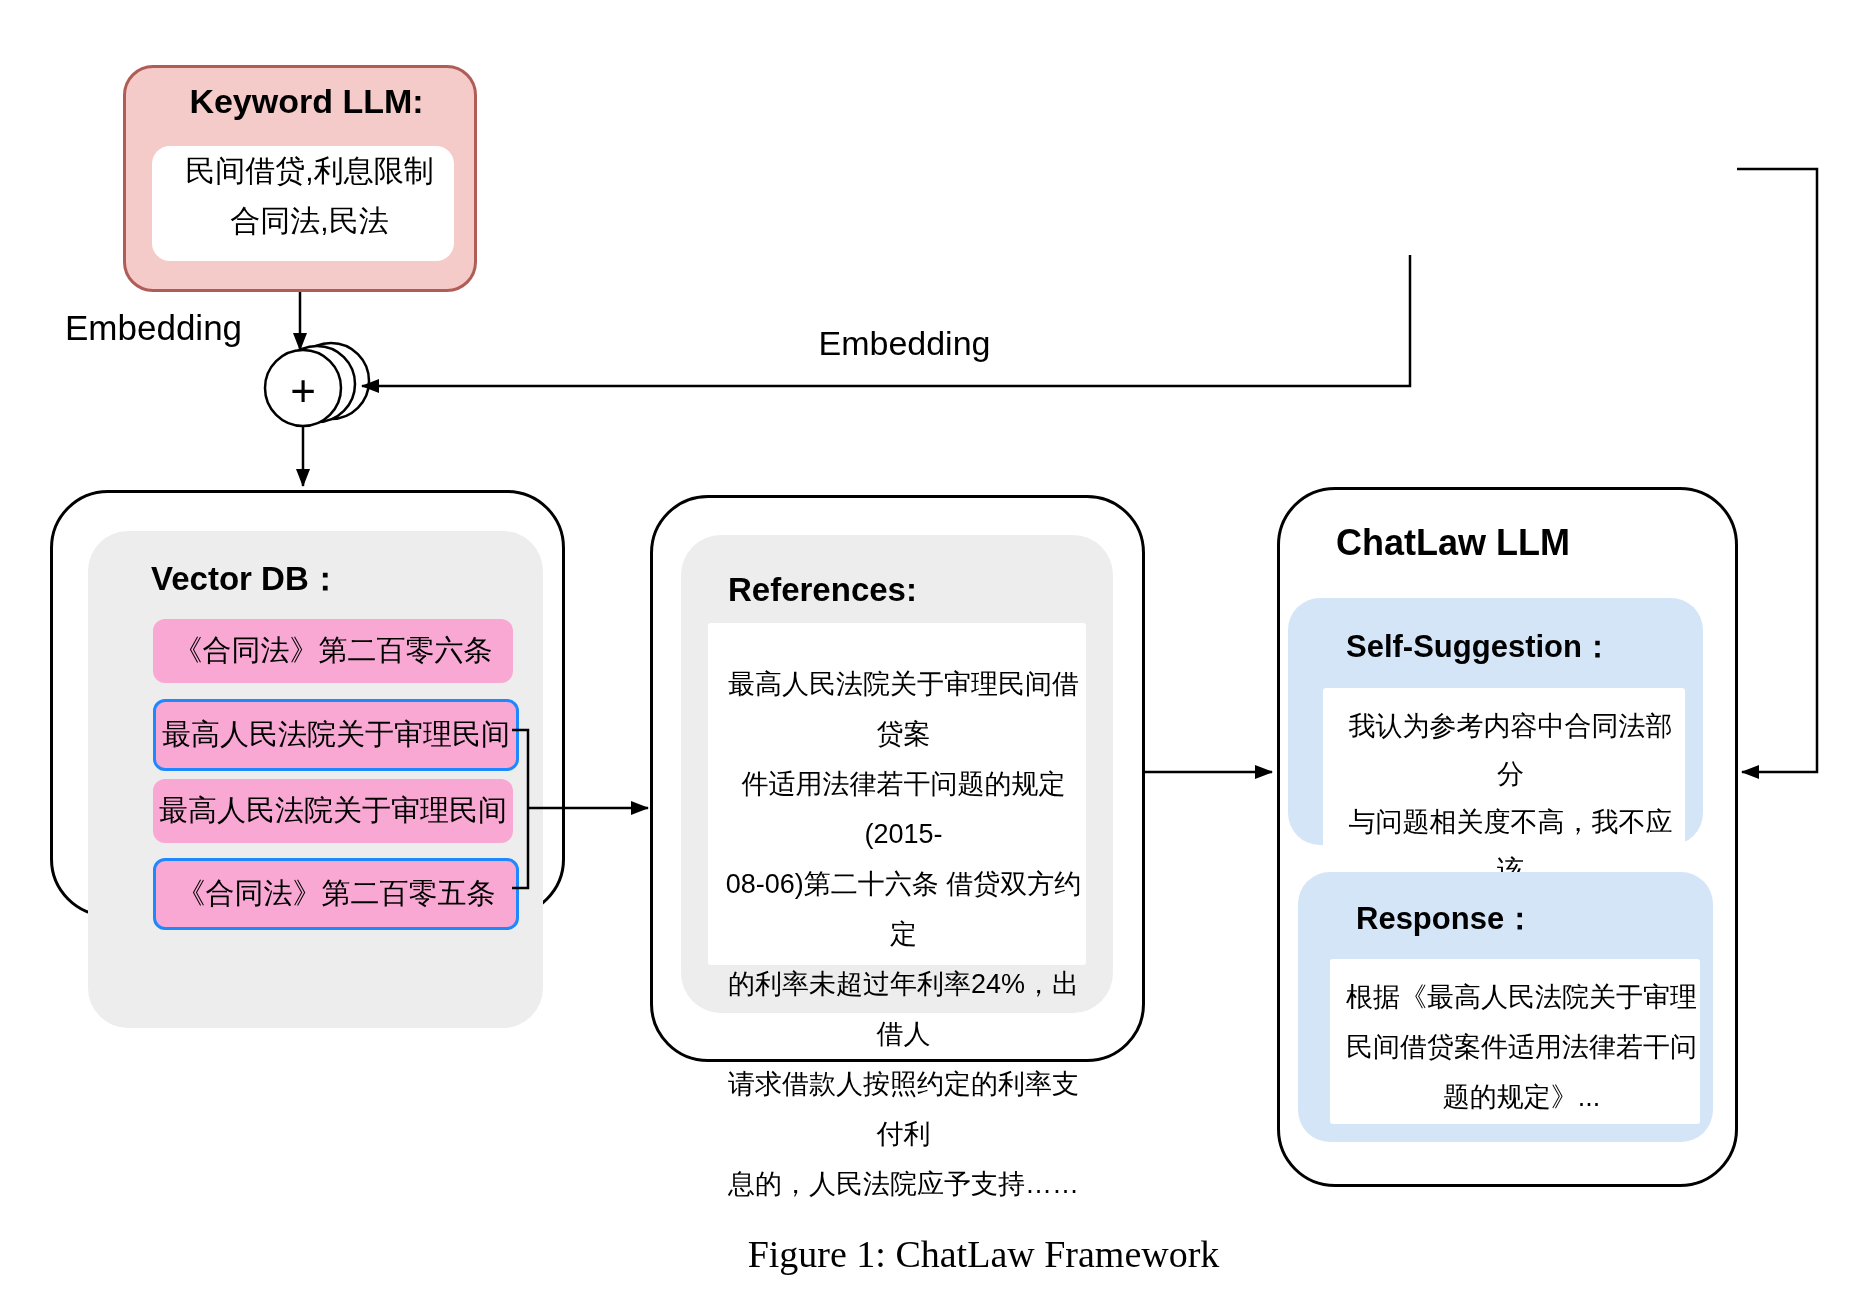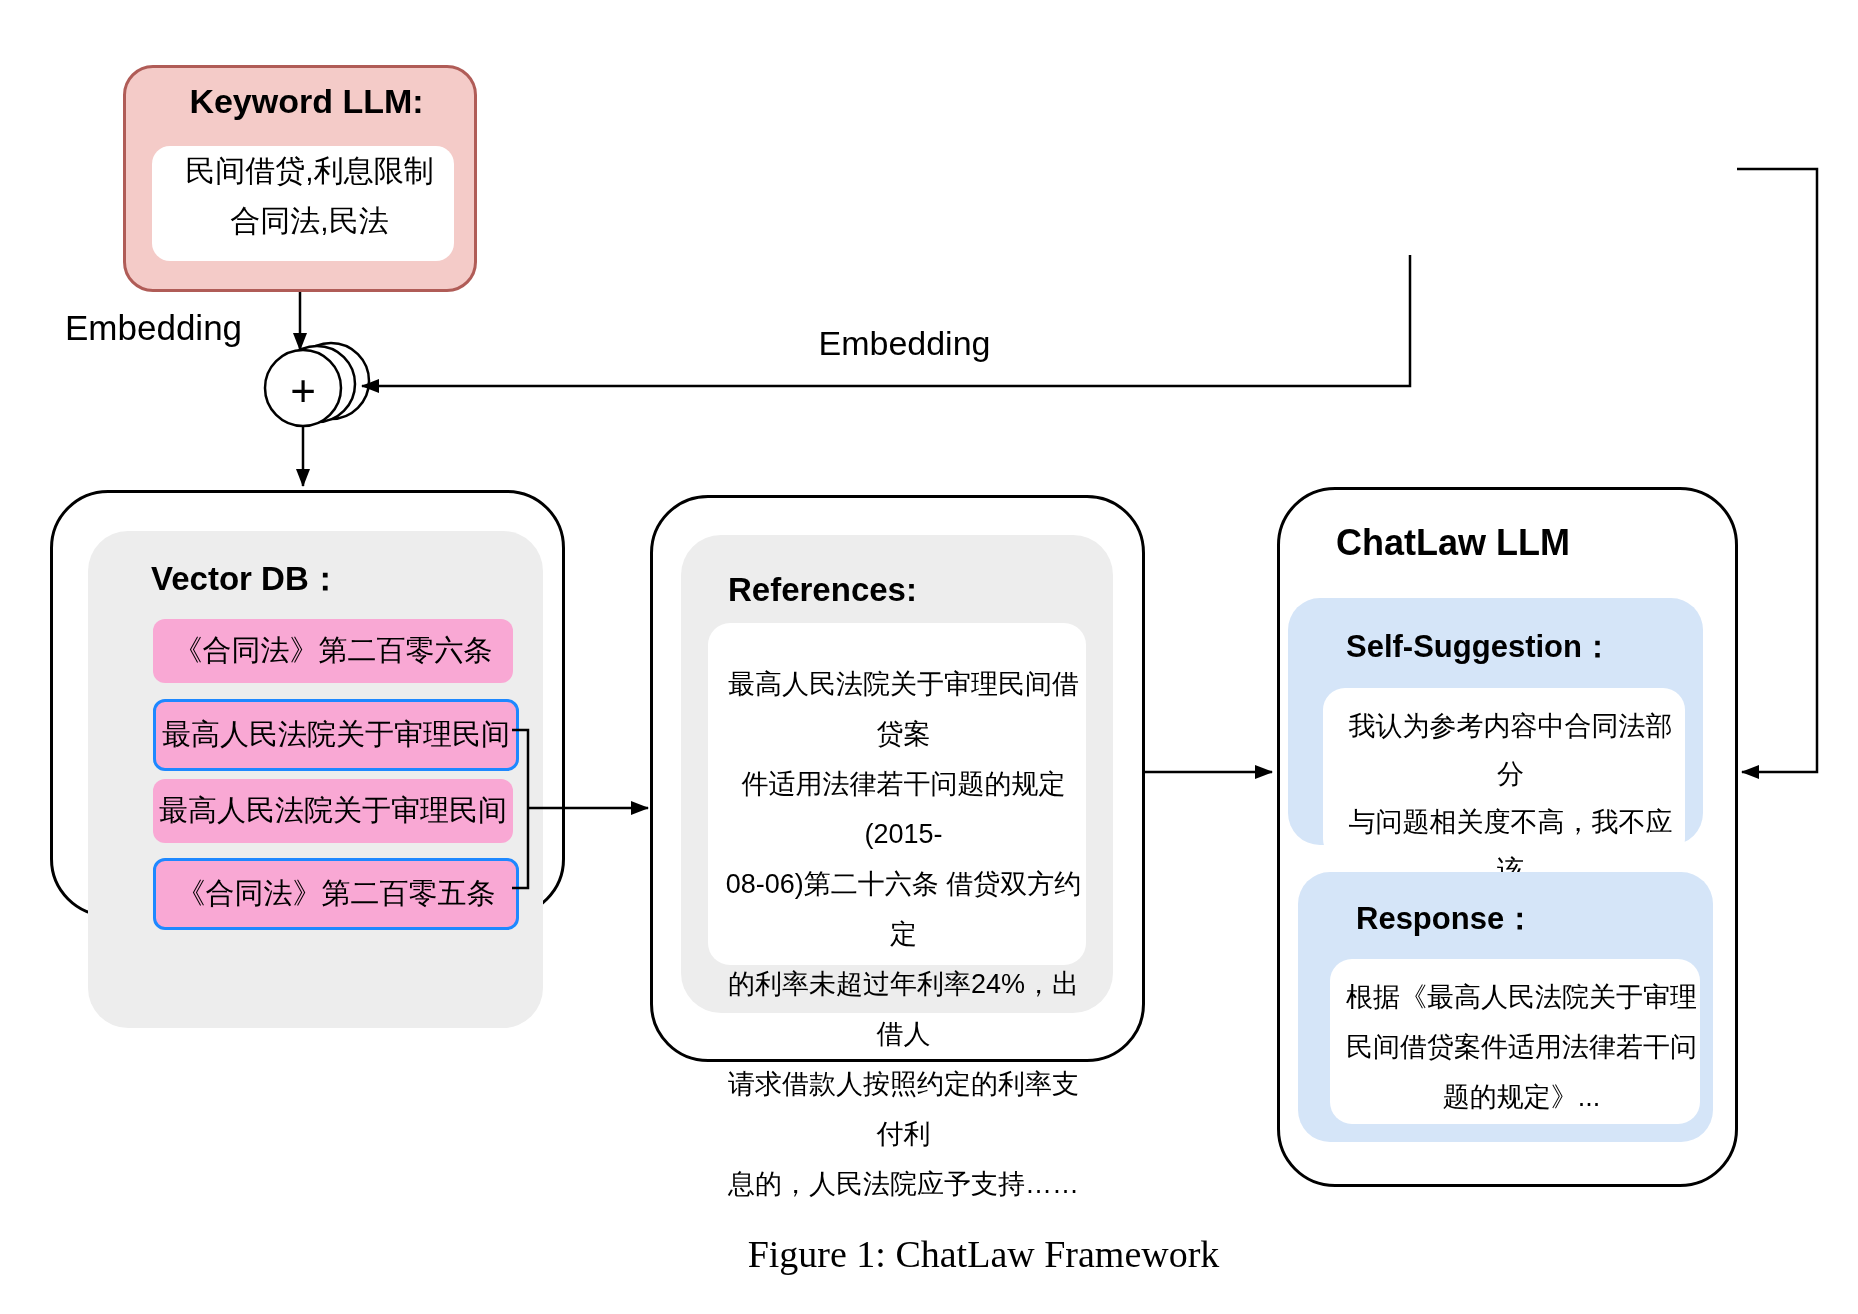--- a/index.html
+++ b/index.html
@@ -5,21 +5,21 @@
   html,body{margin:0;padding:0;background:#fff;}
   #canvas{
     position:relative;width:1858px;height:1314px;background:#ffffff;
     font-family:"Liberation Sans", sans-serif;color:#000;overflow:hidden;
   }
   .abs{position:absolute;box-sizing:border-box;padding-left:13px;}
   .outline-box{background:#fff;border:3px solid #000;}
   .r58{border-radius:58px;} .r45{border-radius:45px;}
   .gray-panel{background:#ededed;border-radius:40px;}
   .blue-panel{background:#d5e5f8;border-radius:32px;}
-  .card{background:#fff;border-radius:22px;}
+  .card{background:#fff;border-radius:3px;}
   .item{
     position:absolute;left:65px;width:360px;height:64px;background:#f9a8d4;border-radius:12px;
     display:flex;align-items:center;justify-content:center;font-size:29px;
   }
   .item.highlight{border:3px solid #1e88ff;height:66px;}
   .box-title{font-weight:bold;}
   .center-lines{text-align:center;}
   #caption{width:100%;text-align:center;font-family:"Liberation Serif", serif;font-size:38px;}
   svg{position:absolute;left:0;top:0;pointer-events:none;}
 </style>

